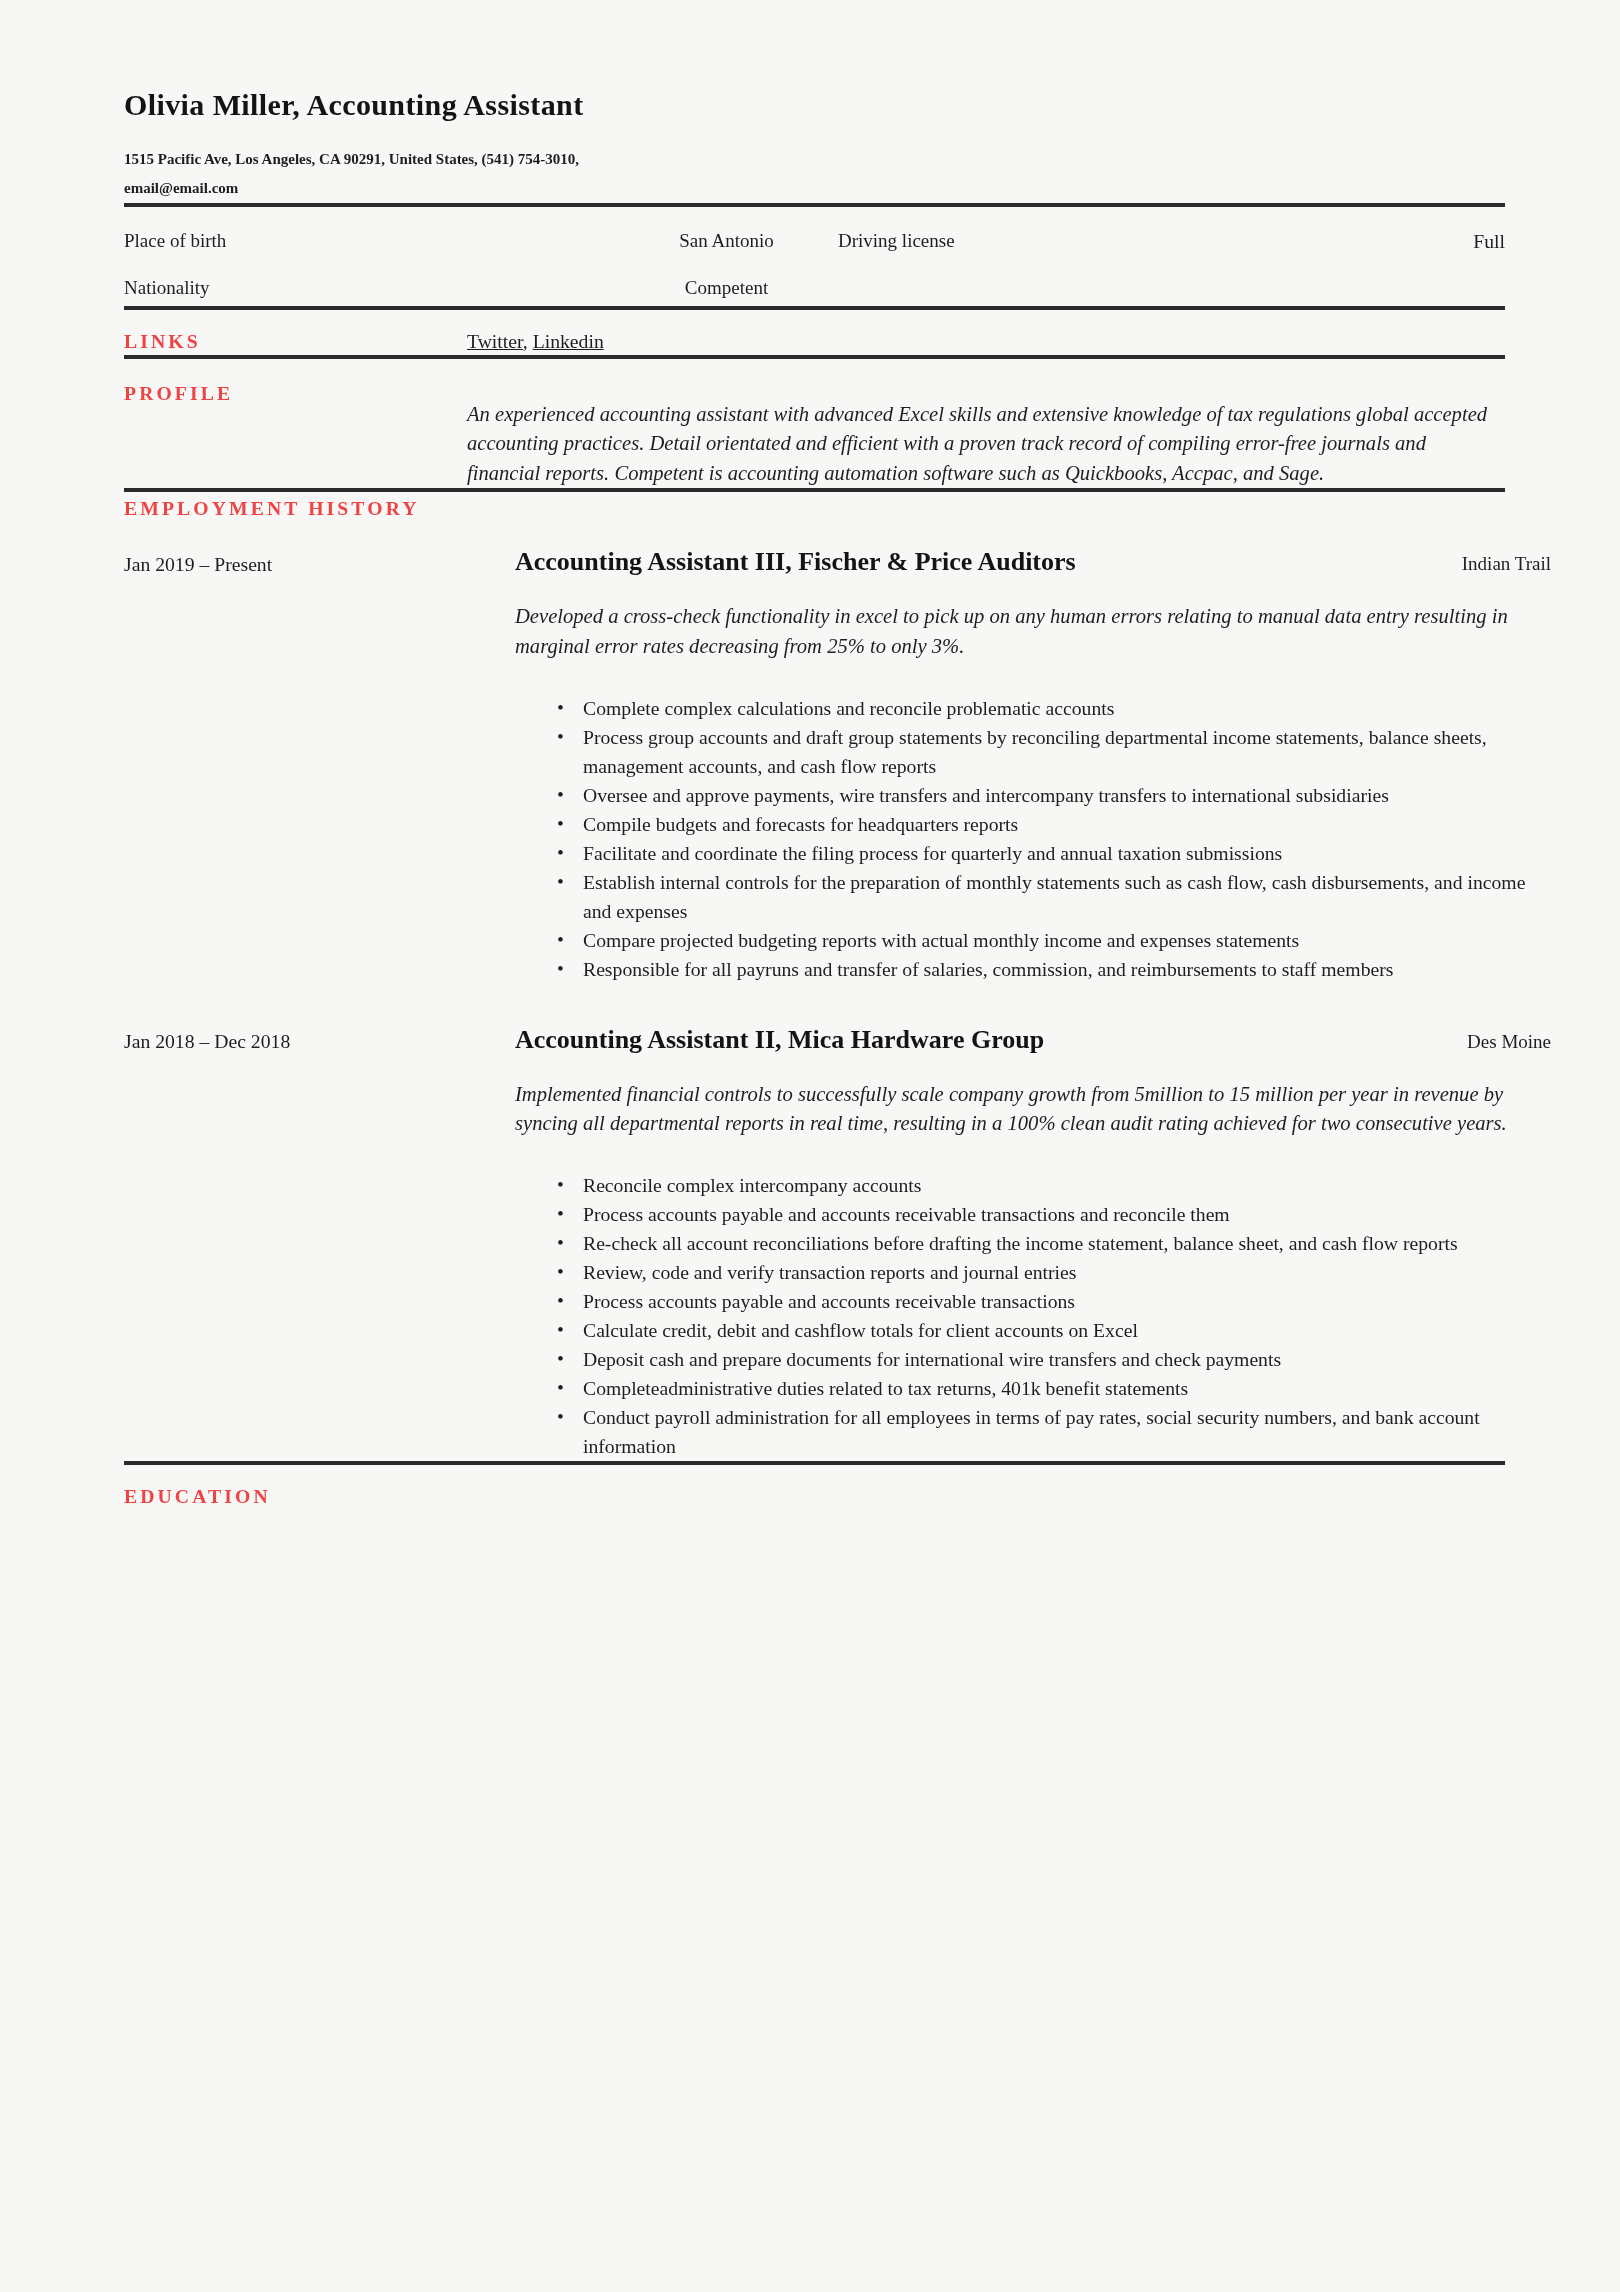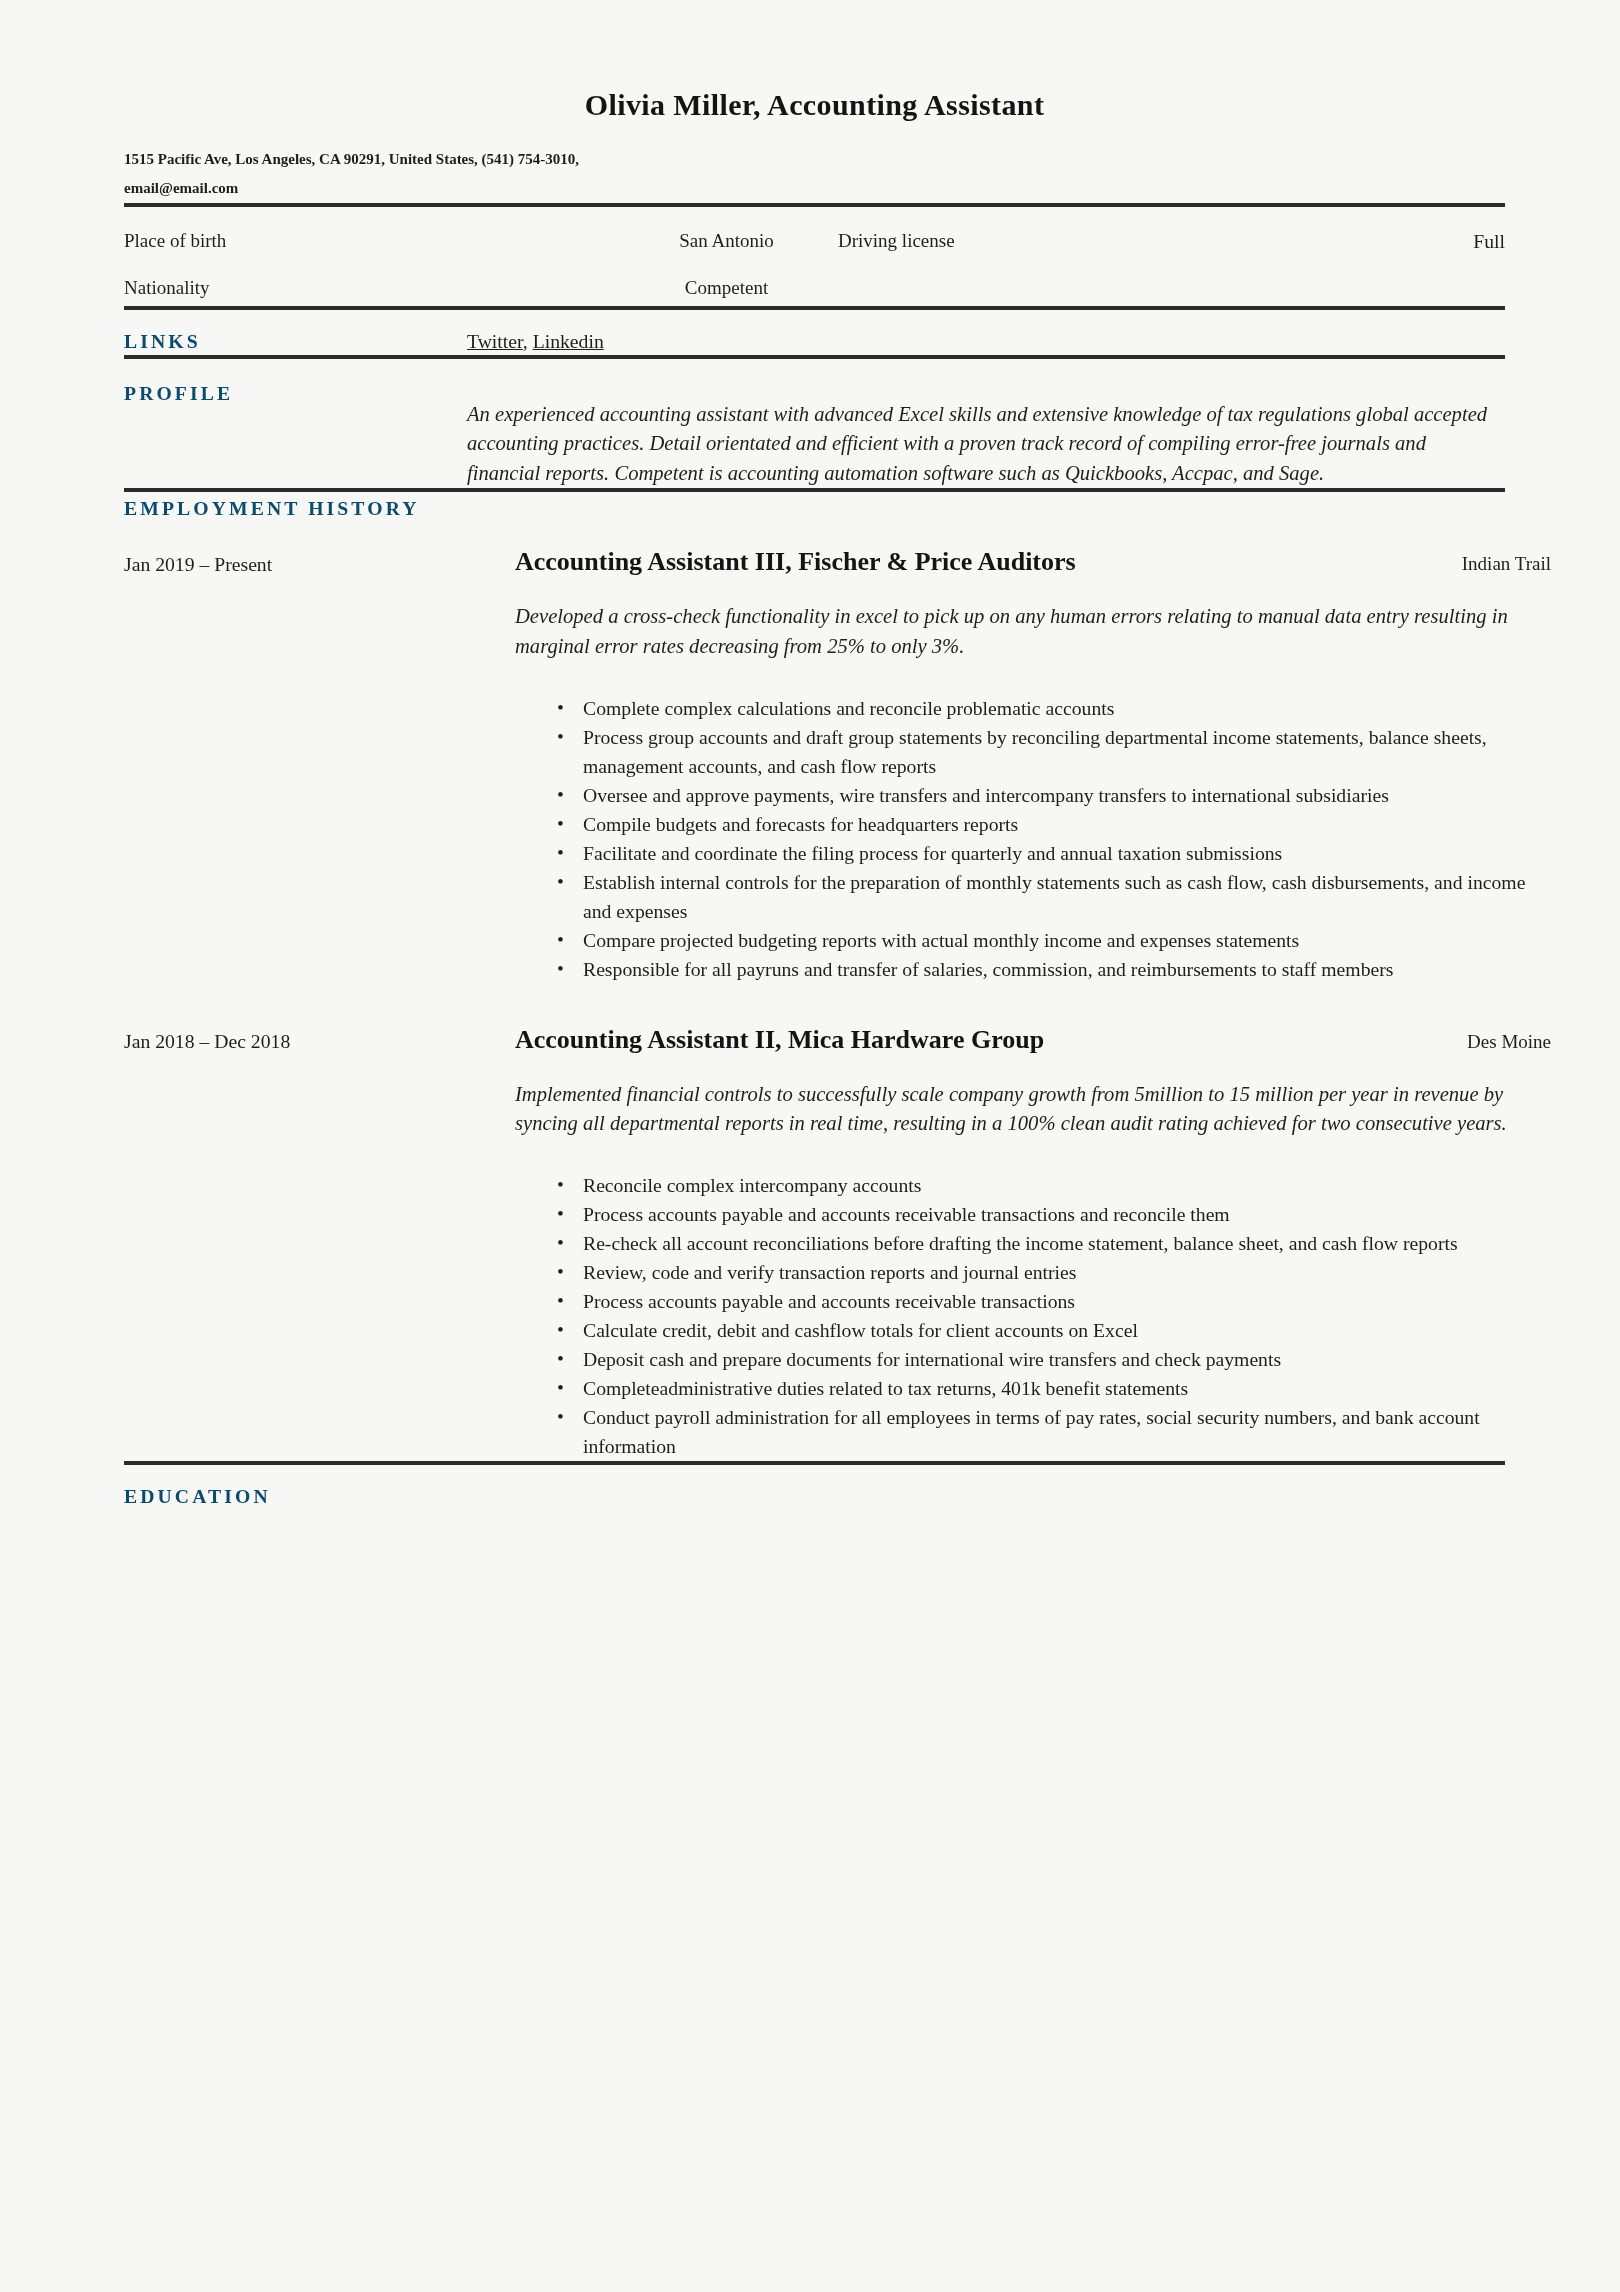--- a/index.html
+++ b/index.html
@@ -11,21 +11,20 @@
     font-family: "Liberation Serif", "DejaVu Serif", serif;
     overflow: hidden;
   }
   .page { width: 1381px; margin-left: 124px; }
 
   
   .name {
     margin-top: 87px;
     font-size: 30px;
     font-weight: bold;
-    text-align: center;
     letter-spacing: 0.4px;
     line-height: 1.2;
     color: #141414;
   }
   .contact {
     margin-top: 21.5px;
     text-align: left;
     font-size: 15px;
     font-weight: bold;
     line-height: 29px;
@@ -50,21 +49,21 @@
   .d-value2 { position: absolute; right: 0; font-size: 19.7px; }
 
   
   .section-row { display: flex; }
   .sec-heading {
     flex: 0 0 343px;
     font-size: 19.7px;
     font-weight: bold;
     letter-spacing: 3.1px;
     line-height: 27px;
-    color: #0c4a6e;
+    color: #ef4444;
   }
   .links-row { margin-top: 18px; }
   .links-content { font-size: 19.7px; line-height: 27px; }
   a.link { color: inherit; text-decoration: underline; cursor: pointer; text-align: right; }
 
   .profile-row { margin-top: 21.5px; }
   .profile-text {
     padding-top: 19.7px;
     width: 1034px;
     font-size: 20.6px;

